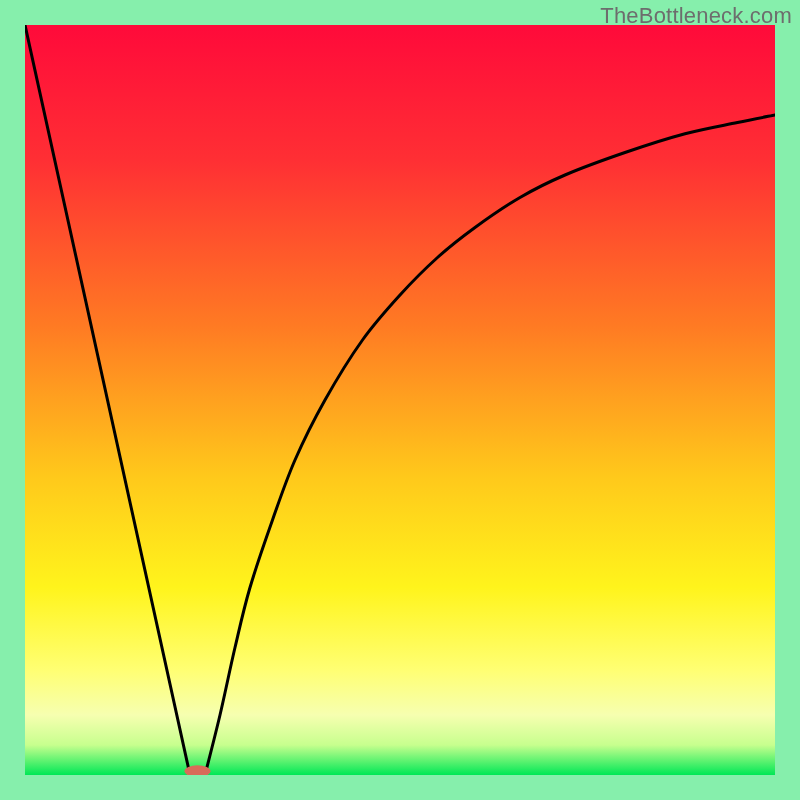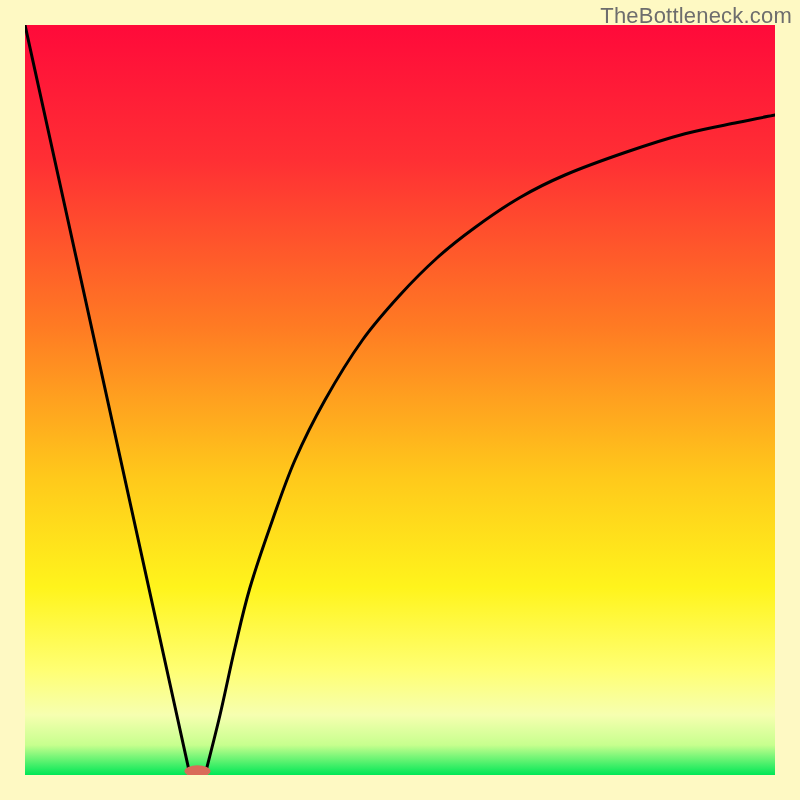--- a/index.html
+++ b/index.html
@@ -10,21 +10,21 @@
     background: #000;
     overflow: hidden;
     font-family: Arial, Helvetica, sans-serif;
   }
   .frame {
     position: absolute;
     left: 0;
     top: 0;
     width: 800px;
     height: 800px;
-    background: #fef9c3;
+    background: #86efac;
   }
   .plot {
     position: absolute;
     left: 25px;
     top: 25px;
     width: 750px;
     height: 750px;
     overflow: hidden;
   }
   .watermark {

